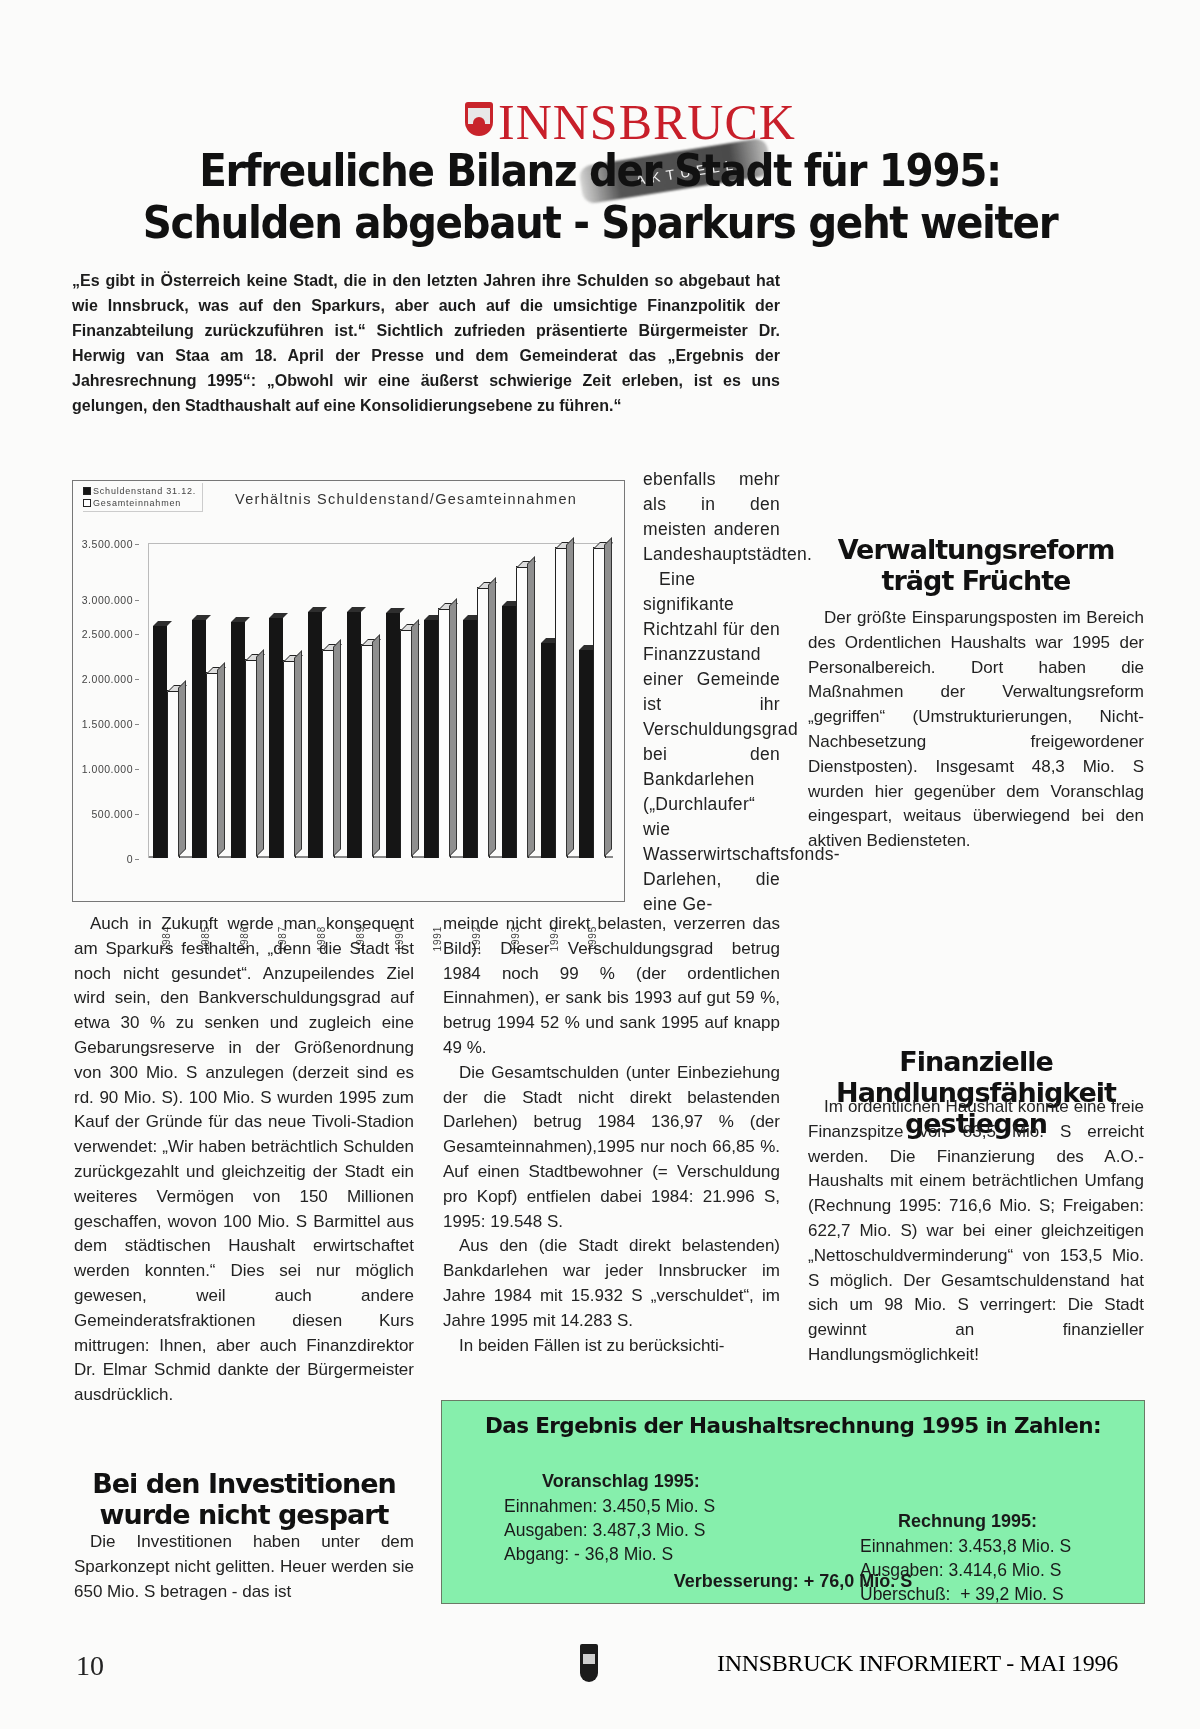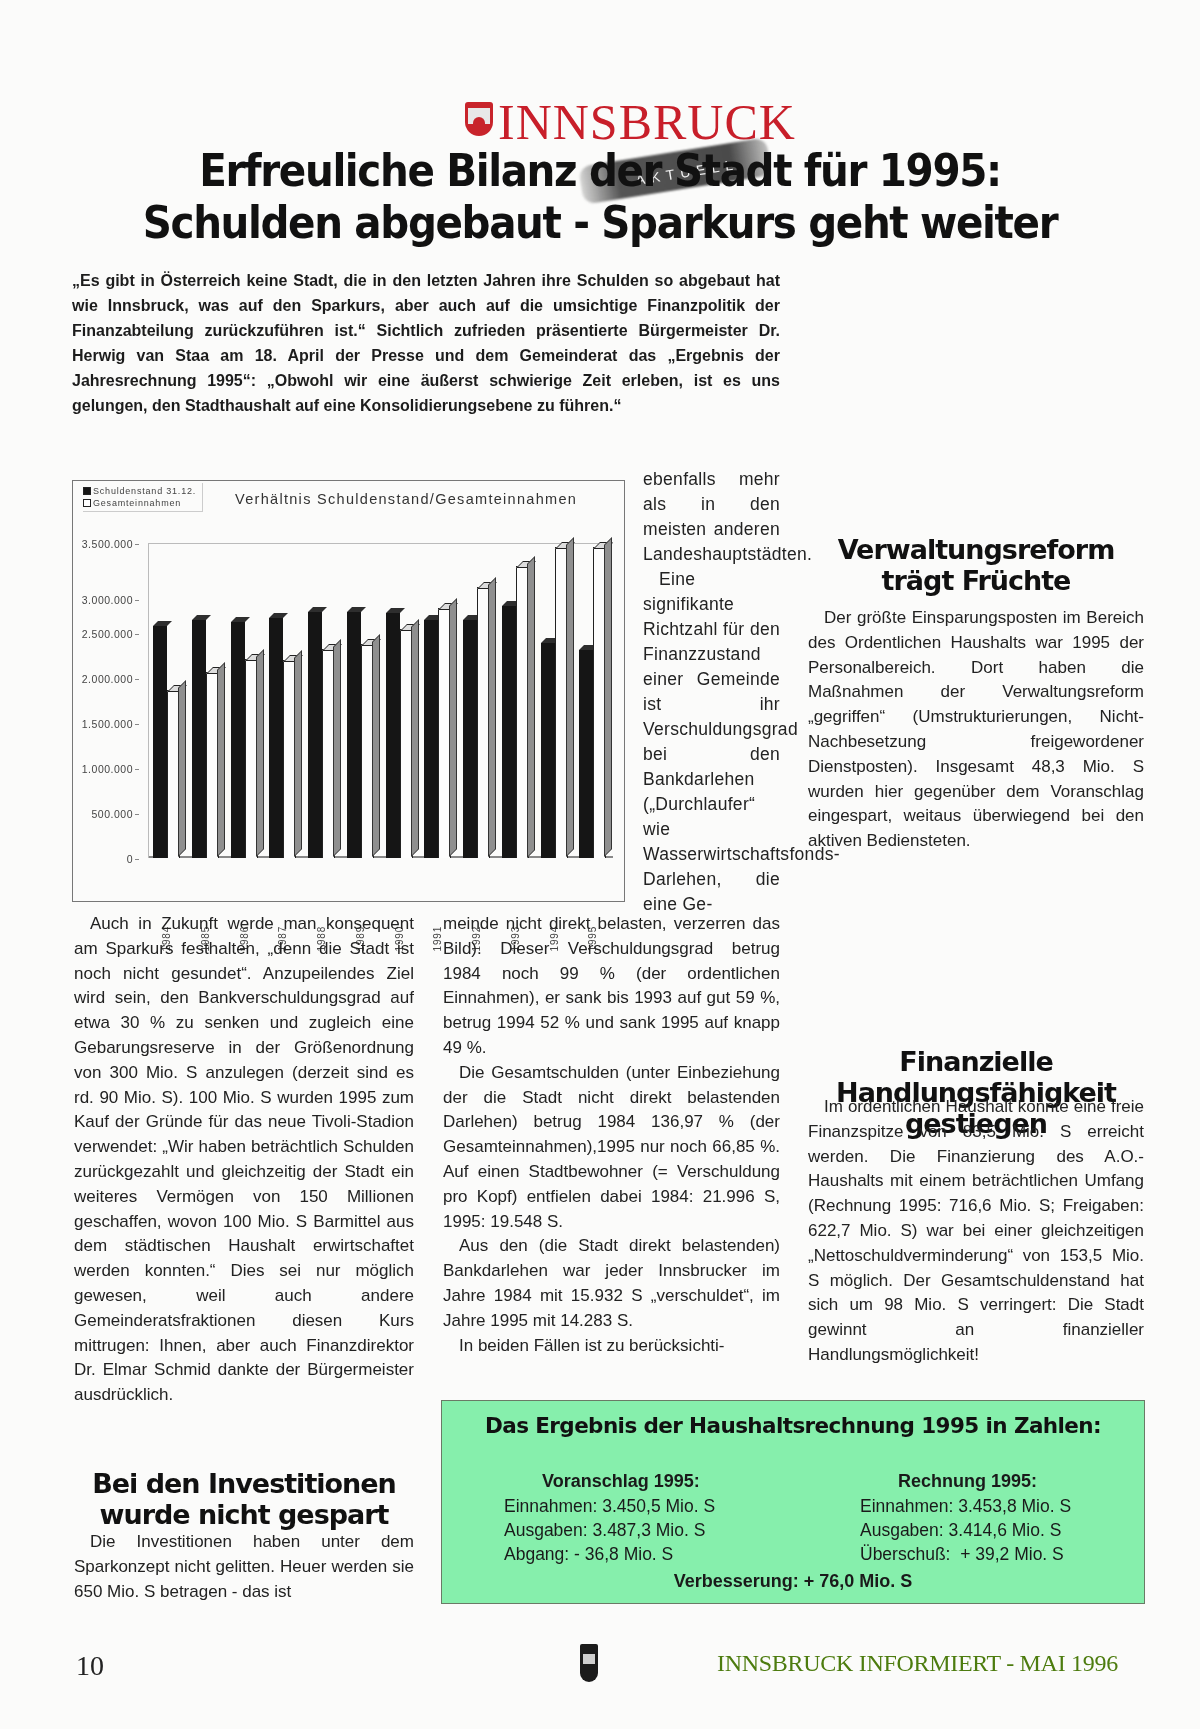--- a/index.html
+++ b/index.html
@@ -55,29 +55,29 @@
   .xtick { position: absolute; top: 382px; font-size: 10px; color: #444; letter-spacing: 0.8px; writing-mode: vertical-rl; transform: rotate(180deg); }
 
   
   .summary { position: absolute; left: 441px; top: 1400px; width: 704px; height: 204px; background: #86efac; border: 1.5px solid #6a7a66; }
   .summary-title { position: absolute; left: 0; right: 0; top: 12px; text-align: center; font-family: "DejaVu Sans", sans-serif; font-weight: bold; font-size: 21.5px; letter-spacing: -0.6px; color: #111; }
   .sum-col { position: absolute; top: 68px; font-size: 17.5px; line-height: 24px; color: #1a1a1a; }
   .sum-col .sum-head { font-weight: bold; font-size: 18px; margin-bottom: 1px; }
   .sum-col.left { left: 14px; width: 290px; margin-left: 48px; }
   .sum-col.left .sum-head { padding-left: 38px; }
   .sum-col.right { left: 418px; width: 270px; }
-  .sum-col.right .sum-head { padding-left: 38px; }
+  .sum-col.right .sum-head { padding-left: 38px; margin-top: 40px; }
   .sum-total { position: absolute; left: 0; right: 0; top: 170px; text-align: center; font-weight: bold; font-size: 18px; }
 
   
   .footer { position: absolute; left: 0; width: 1200px; top: 1650px; height: 40px; }
   .page-number { position: absolute; left: 76px; top: 0; font-family: "Liberation Serif", serif; font-size: 28px; color: #222; }
   .footer-crest { position: absolute; left: 580px; top: -6px; width: 18px; height: 38px; background: #1b1b1b; border-radius: 2px 2px 9px 9px; }
   .footer-crest::after { content: ""; position: absolute; left: 3px; right: 3px; top: 10px; height: 10px; background: #cfcfcf; }
-  .footer-title { position: absolute; left: 717px; top: 0; font-family: "Liberation Serif", serif; font-size: 24px; color: #4d7c0f; letter-spacing: -0.3px; }
+  .footer-title { position: absolute; left: 717px; top: 0; font-family: "Liberation Serif", serif; font-size: 24px; color: #000000; letter-spacing: -0.3px; }
 </style>
 </head>
 <body>
 
 <div class="masthead">
   <div class="mast-crest">
       <div class="bridge"></div>
     </div>
   <div class="mast-title">INNSBRUCK</div>
   <div class="mast-brush"></div>

